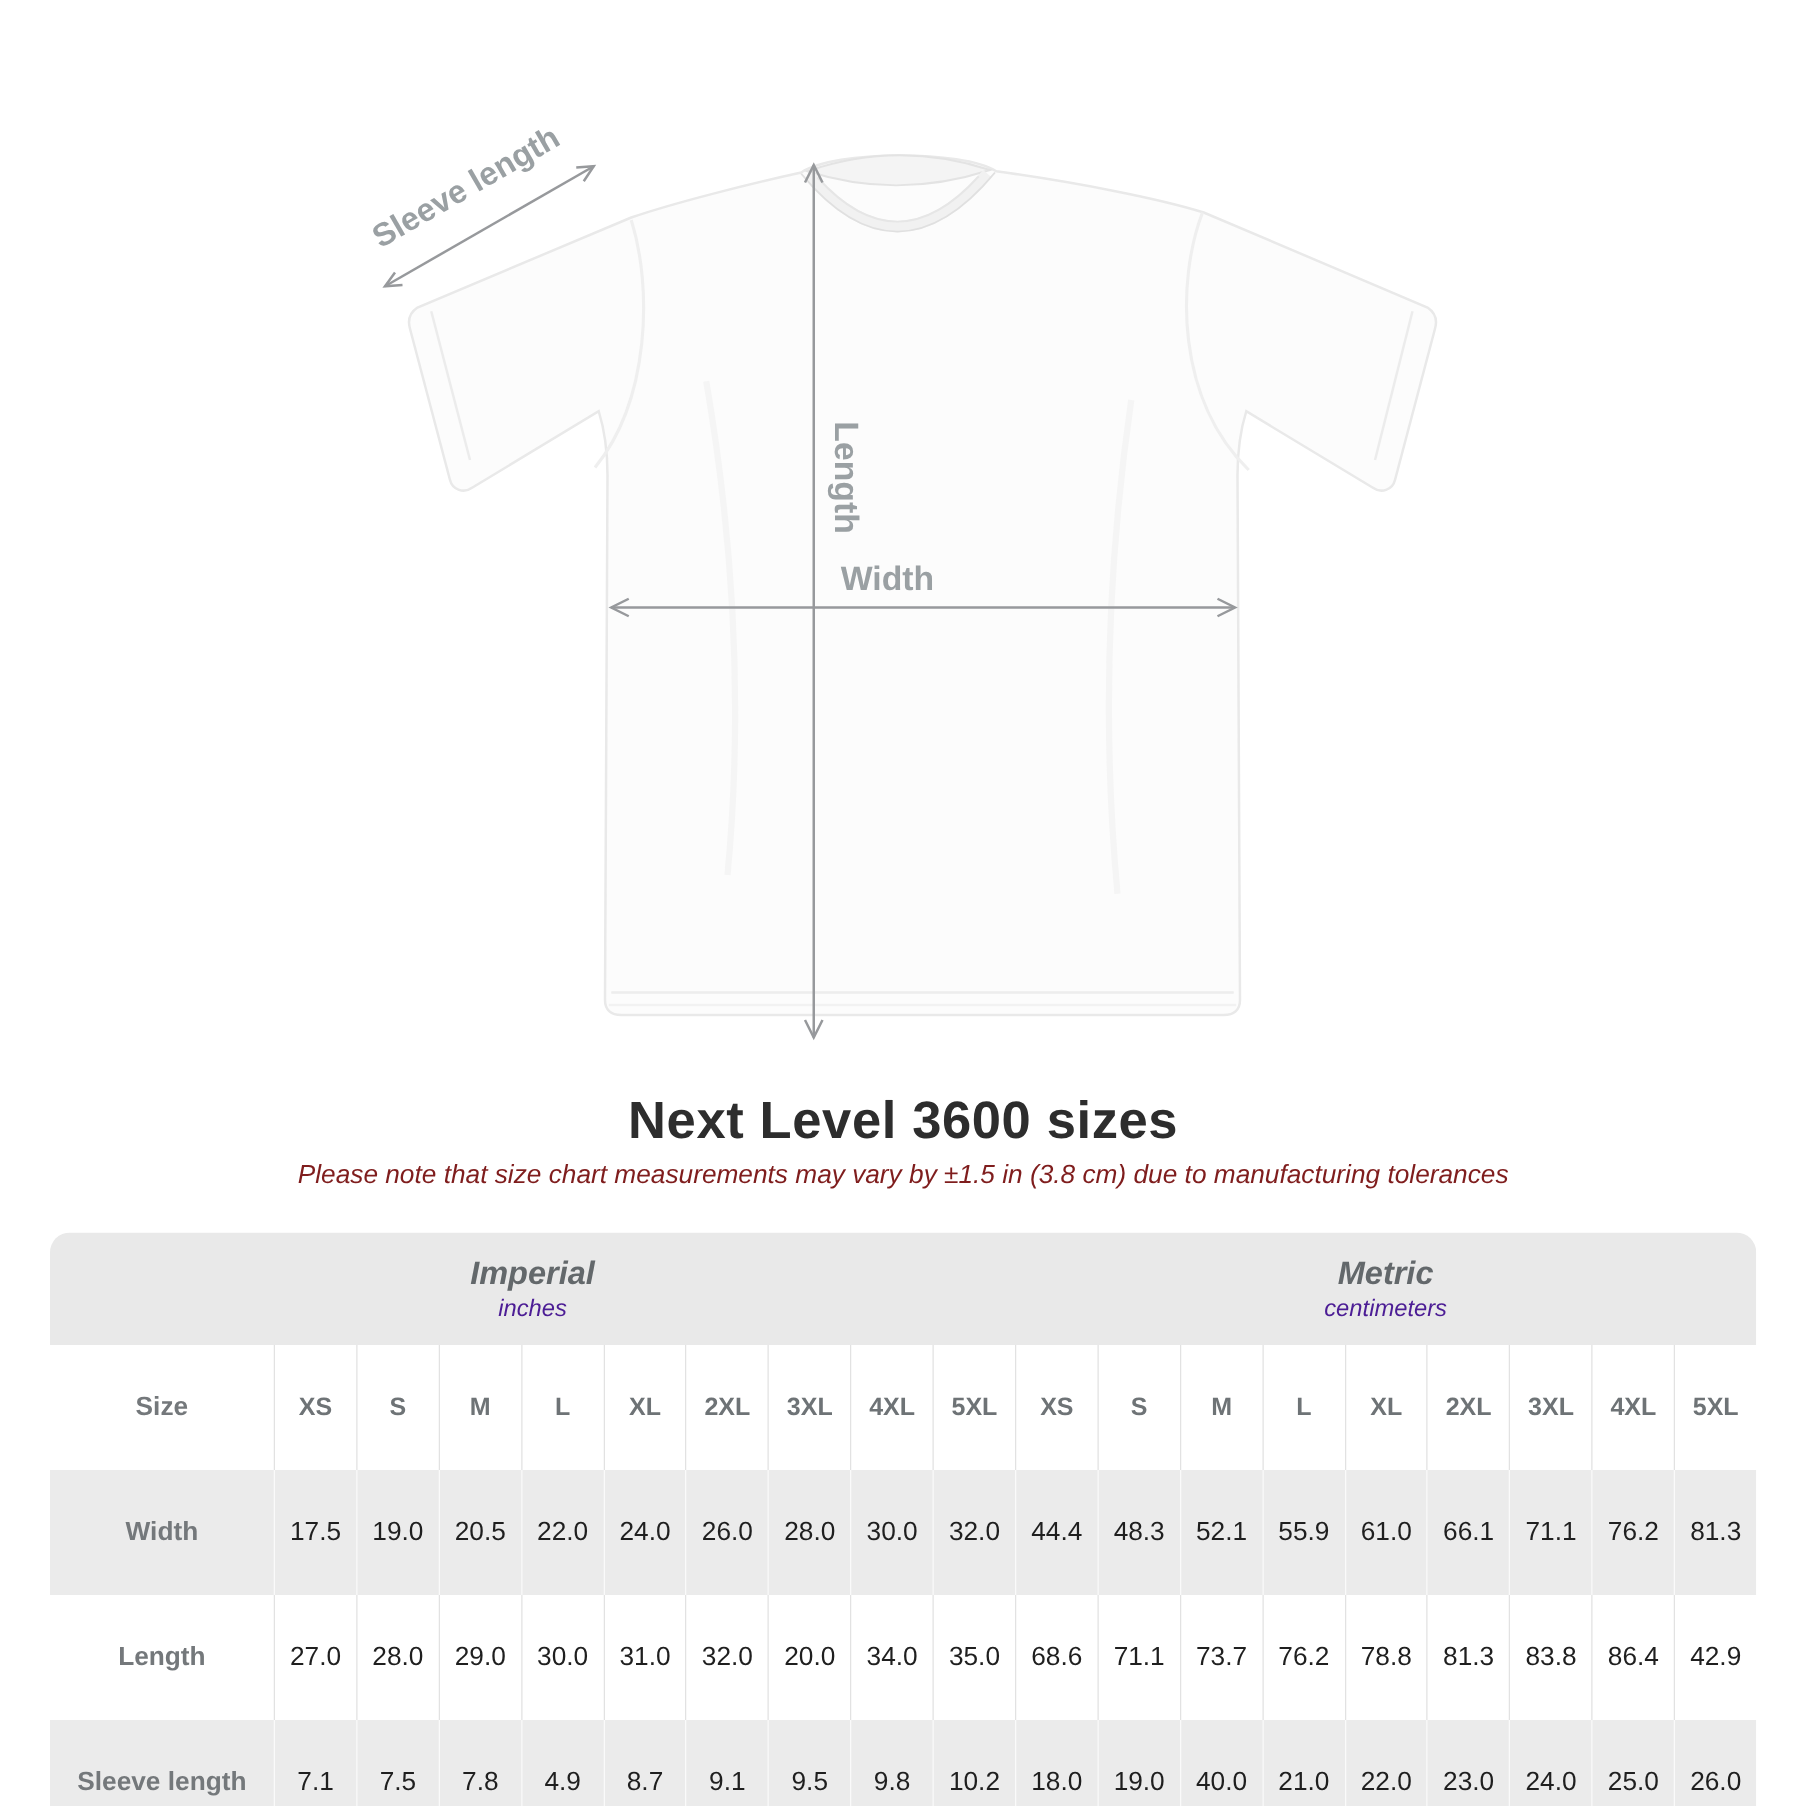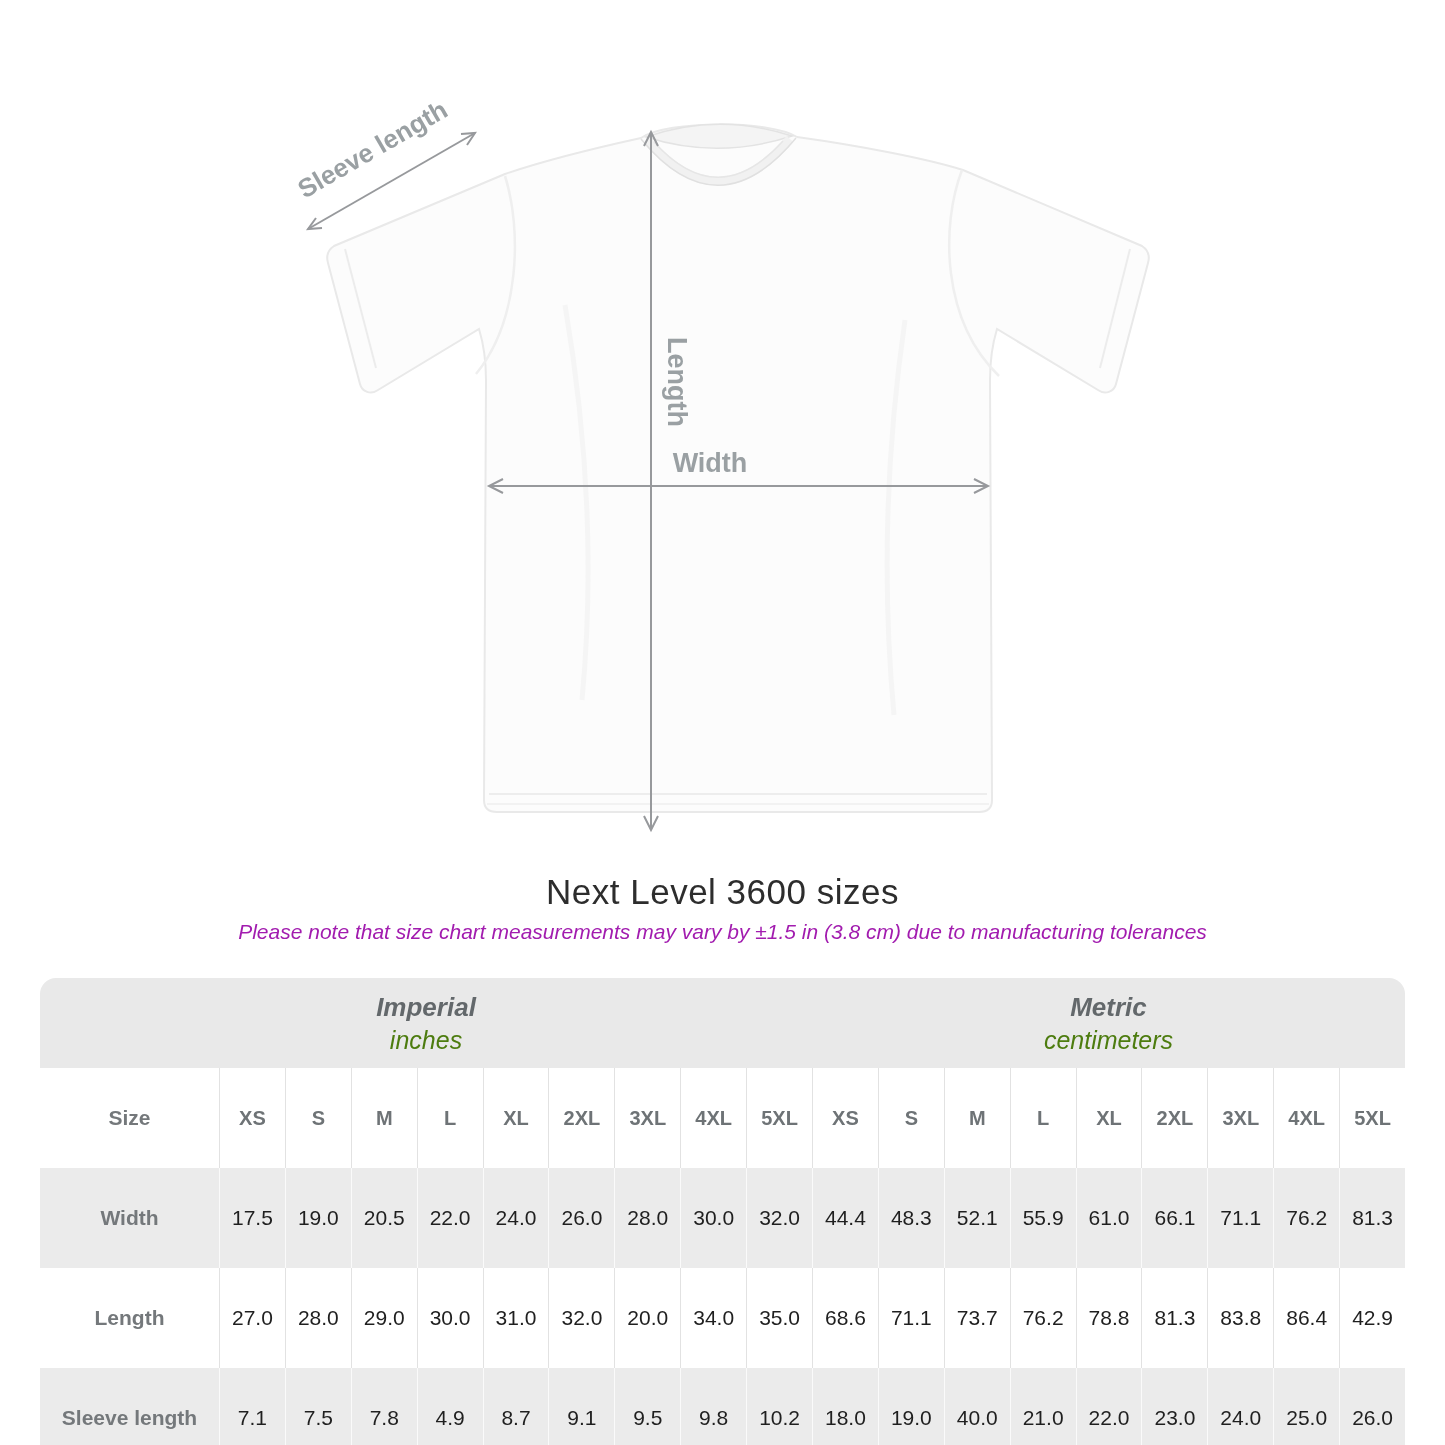--- a/index.html
+++ b/index.html
@@ -19,30 +19,30 @@
   .dim-label {
     font-family: "Liberation Sans", sans-serif;
     font-weight: bold;
     fill: #9aa0a3;
   }
 
   
   .title-block { text-align: center; }
   .title-block h1 {
     margin: 0;
-    font-size: 35px;
-    font-weight: normal;
+    font-size: 42px;
+    font-weight: bold;
     color: #2d2d2d;
     letter-spacing: 0.5px;
   }
   .subtitle {
     margin: 8px 0 0 0;
     font-size: 21px;
     font-style: italic;
-    color: #a21caf;
+    color: #7f1d1d;
   }
 
   
   .size-table {
     margin: 34px 40px 0 40px;
     width: 1365px;
     border-radius: 16px;
     overflow: hidden;
     background: #ffffff;
   }
@@ -60,23 +60,23 @@
   }
   .band-group.imperial { width: 772px; }
   .band-group.metric   { flex: 1; }
   .band-title {
     font-size: 26px;
     font-weight: bold;
     font-style: italic;
     color: #63686b;
   }
   .band-sub {
-    font-size: 25px;
+    font-size: 19px;
     font-style: italic;
-    color: #4d7c0f;
+    color: #4c1d95;
   }
   .trow { display: flex; height: 100px; --sep: #e2e2e2; }
   .trow.alt { background: #ebebeb; --sep: #fafafa; }
   .trow .rlabel {
     width: 179px;
     display: flex;
     align-items: center;
     justify-content: center;
     font-weight: bold;
     font-size: 21px;

